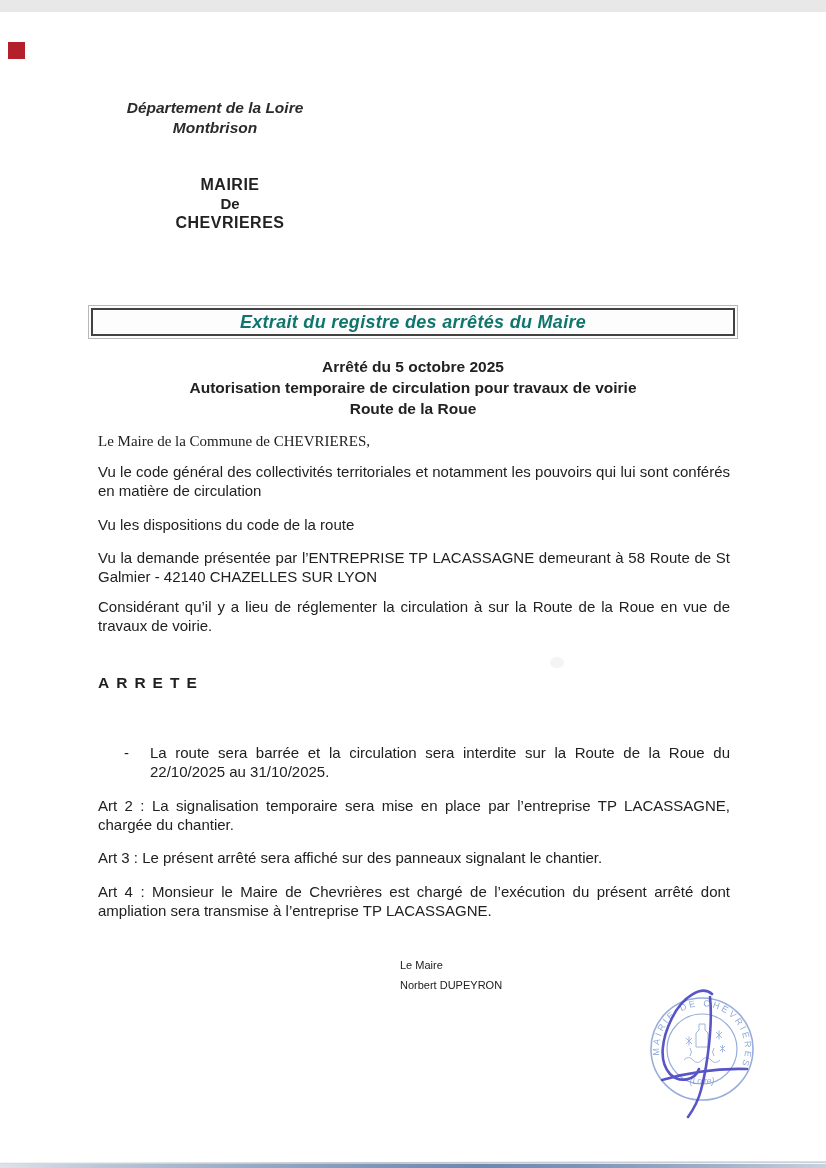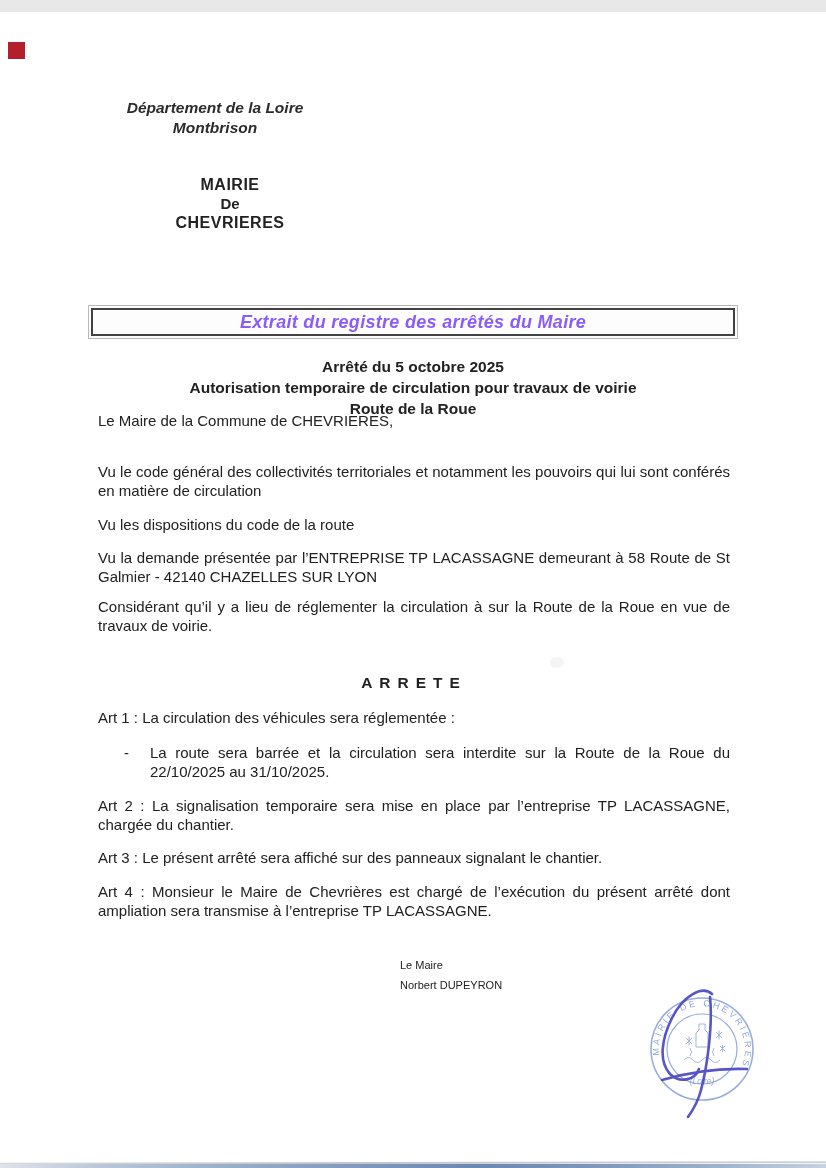--- a/index.html
+++ b/index.html
@@ -21,27 +21,27 @@
   
   .letterhead{position:absolute;left:40px;top:86px;width:350px;text-align:center;}
   .letterhead .it{font-style:italic;font-weight:700;font-size:15.5px;line-height:19.5px;color:#2b2b2b;}
   .mairie-block{position:absolute;left:55px;top:163px;width:350px;text-align:center;font-weight:700;color:#222;}
   .mairie-block .l1{font-size:16px;line-height:19px;letter-spacing:0.5px;}
   .mairie-block .l2{font-size:15px;line-height:19px;}
   .mairie-block .l3{font-size:16px;line-height:19px;letter-spacing:0.5px;}
   
   .banner-outer{position:absolute;left:88px;top:293px;width:650px;height:34px;border:1px solid #b8b8b8;background:#fdfdfd;box-sizing:border-box;}
   .banner-inner{position:absolute;left:2px;top:2px;right:2px;bottom:2px;border:2px solid #424242;display:flex;align-items:center;justify-content:center;}
-  .banner-title{font-size:18px;font-weight:700;font-style:italic;color:#8b5cf6;letter-spacing:0.3px;}
+  .banner-title{font-size:18px;font-weight:700;font-style:italic;color:#0f766e;letter-spacing:0.3px;}
   
   .subject{position:absolute;left:0;top:344px;width:826px;text-align:center;font-weight:700;font-size:15.5px;line-height:21px;color:#222;}
   
   .body-text{position:absolute;left:98px;width:632px;font-size:15px;line-height:18.5px;color:#212121;}
   .just{text-align:justify;}
-  .arrete-heading{position:absolute;left:98px;top:662px;width:632px;text-align:center;font-weight:700;font-size:15.5px;letter-spacing:7px;color:#1f1f1f;}
+  .arrete-heading{position:absolute;left:98px;top:662px;width:632px;text-align:left;font-weight:700;font-size:15.5px;letter-spacing:7px;color:#1f1f1f;}
   .bullet{padding-left:52px;position:relative;box-sizing:border-box;}
   .bullet .dash{position:absolute;left:26px;top:0;}
   
   .sig-block{position:absolute;left:400px;top:944px;width:330px;text-align:left;font-size:11px;line-height:19.5px;color:#212121;}
   .stamp-svg{position:absolute;left:620px;top:968px;width:170px;height:150px;}
 </style>
 </head>
 <body>
 
 <div class="page">
@@ -64,33 +64,32 @@
       <span class="banner-title">Extrait du registre des arrêtés du Maire</span>
     </div>
   </div>
 
   <div class="subject">
     <div>Arrêté du 5 octobre 2025</div>
     <div>Autorisation temporaire de circulation pour travaux de voirie</div>
     <div>Route de la Roue</div>
   </div>
 
-  <div class="body-text" style="top:400px;">Le Maire de la Commune de CHEVRIERES,</div>
+  <div class="body-text" style="top:420px;font-family:Liberation Serif, serif;">Le Maire de la Commune de CHEVRIERES,</div>
 
   <div class="body-text just" style="top:451px;">Vu le code général des collectivités territoriales et notamment les pouvoirs qui lui sont conférés en matière de circulation</div>
 
   <div class="body-text" style="top:504px;">Vu les dispositions du code de la route</div>
 
   <div class="body-text just" style="top:537px;">Vu la demande présentée par l’ENTREPRISE TP LACASSAGNE demeurant à 58 Route de St Galmier - 42140 CHAZELLES SUR LYON</div>
 
   <div class="body-text just" style="top:586px;">Considérant qu’il y a lieu de réglementer la circulation à sur la Route de la Roue en vue de travaux de voirie.</div>
 
   <div class="arrete-heading">ARRETE</div>
 
-  <div class="body-text" style="top:697px;">Art 1 : La circulation des véhicules sera réglementée :</div>
 
   <div class="body-text just bullet" style="top:732px;">
     <span class="dash">-</span>
     <span>La route sera barrée et la circulation sera interdite sur la Route de la Roue du 22/10/2025 au 31/10/2025.</span>
   </div>
 
   <div class="body-text just" style="top:785px;">Art 2 : La signalisation temporaire sera mise en place par l’entreprise TP LACASSAGNE, chargée du chantier.</div>
 
   <div class="body-text" style="top:837px;">Art 3 : Le présent arrêté sera affiché sur des panneaux signalant le chantier.</div>
 

